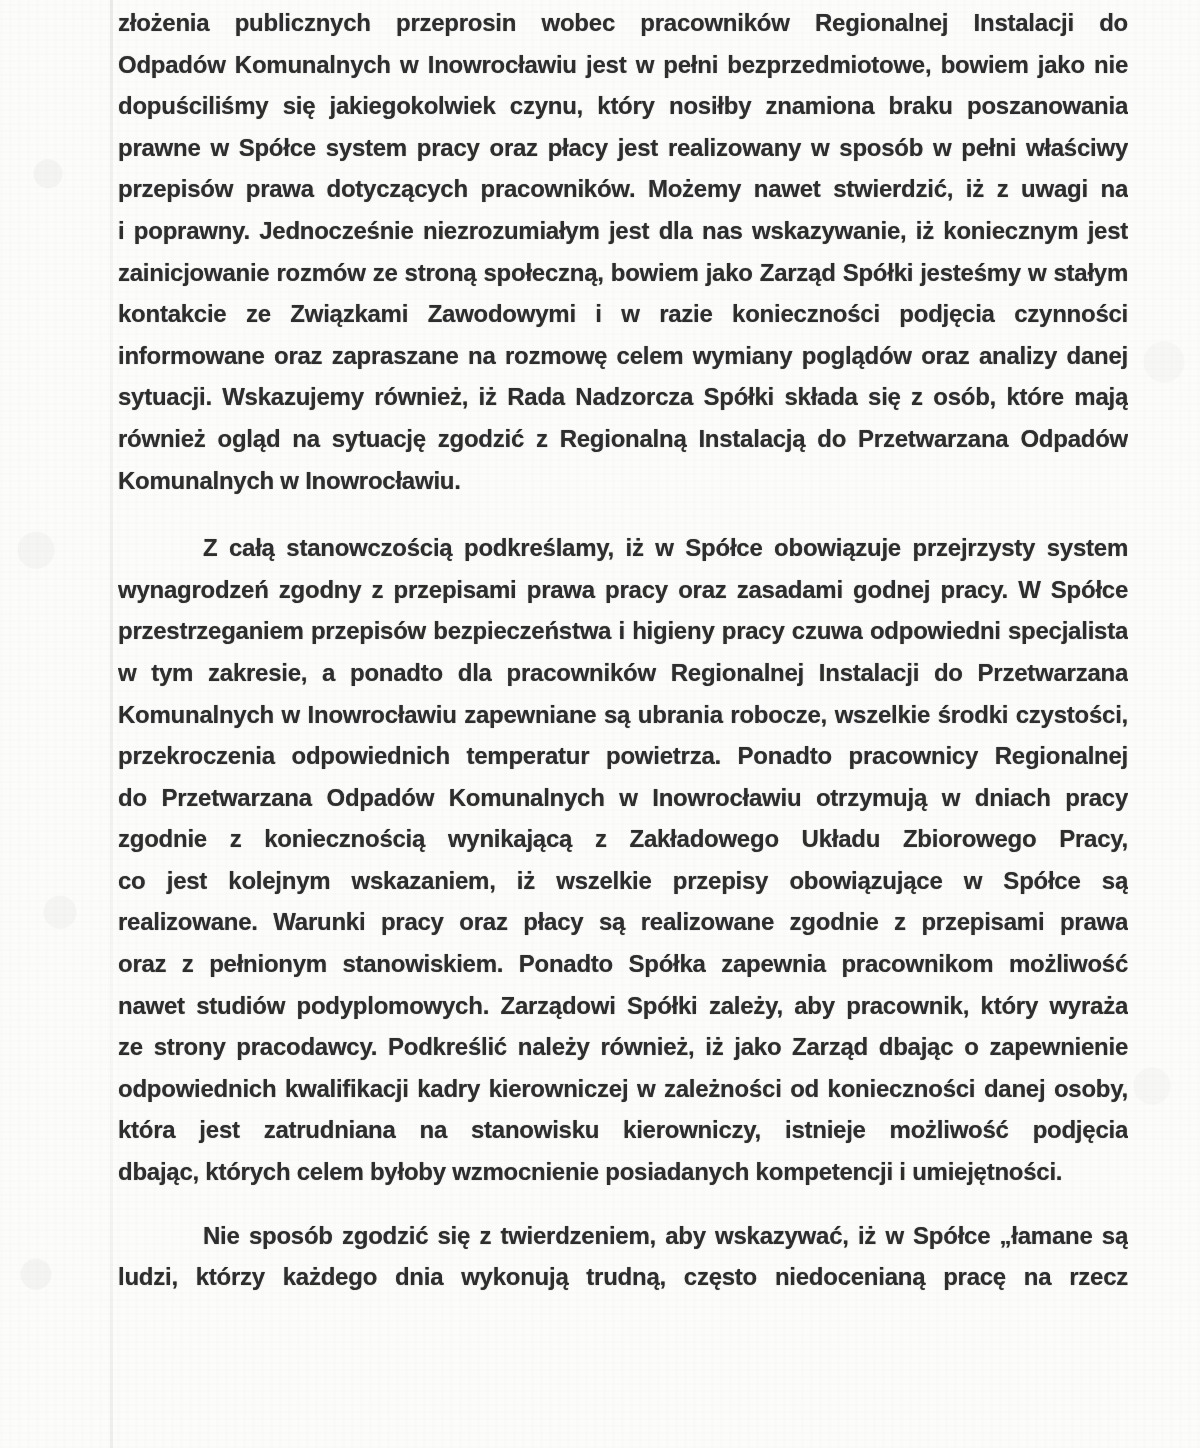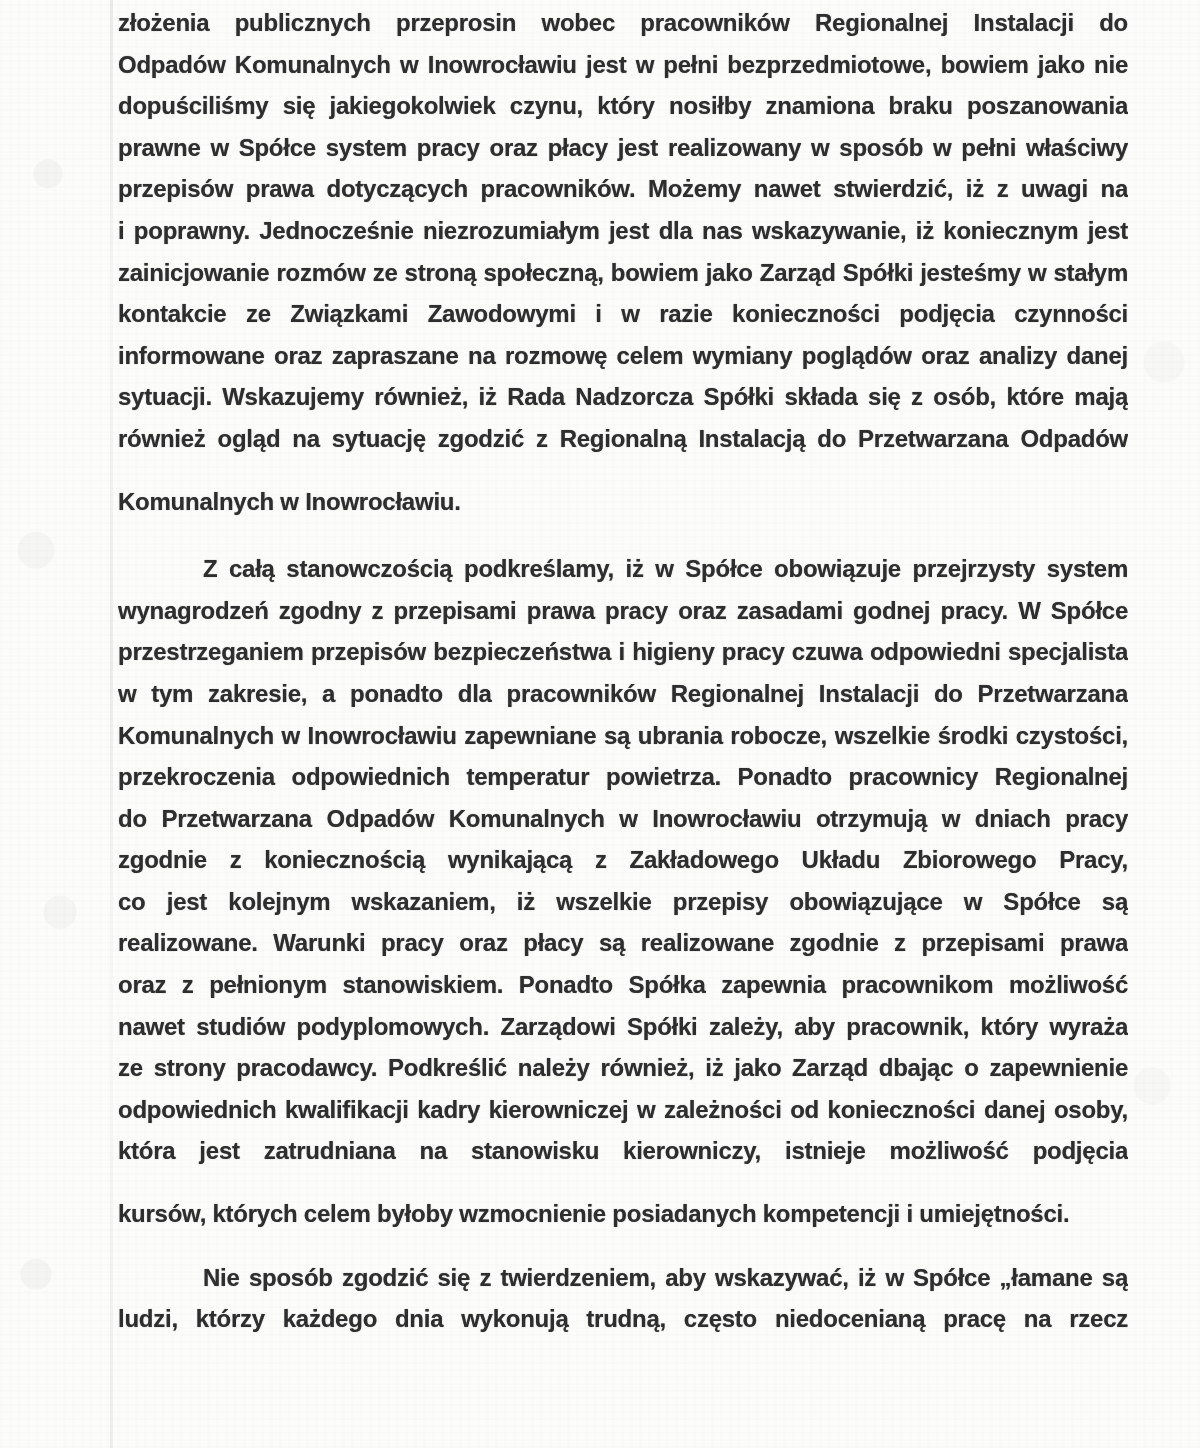--- a/index.html
+++ b/index.html
@@ -58,21 +58,21 @@
   .para + .para { margin-top: 26px; }
   .para.last-para { margin-top: 22px; }
   .line {
     height: 41.6px;
     line-height: 41.6px;
     text-align: justify;
     text-align-last: justify;
     overflow: hidden;
     font-weight: bold;
   }
-  .line.no-just { text-align-last: left; margin-top: 21px; }
+  .line.no-just { text-align-last: left; }
   .line.indent { text-indent: 85px; }
 </style>
 </head>
 <body>
 
 <div class="scan-grain"></div>
 <div class="edge-streak"></div>
 
 <div class="doc" id="doc">
     <div class="para">
@@ -98,19 +98,19 @@
       <div class="line">przekroczenia odpowiednich temperatur powietrza. Ponadto pracownicy Regionalnej Instalacji</div>
       <div class="line">do Przetwarzana Odpadów Komunalnych w Inowrocławiu otrzymują w dniach pracy mleko</div>
       <div class="line">zgodnie z koniecznością wynikającą z Zakładowego Układu Zbiorowego Pracy,</div>
       <div class="line">co jest kolejnym wskazaniem, iż wszelkie przepisy obowiązujące w Spółce są odpowiednio</div>
       <div class="line">realizowane. Warunki pracy oraz płacy są realizowane zgodnie z przepisami prawa</div>
       <div class="line">oraz z pełnionym stanowiskiem. Ponadto Spółka zapewnia pracownikom możliwość rozwoju</div>
       <div class="line">nawet studiów podyplomowych. Zarządowi Spółki zależy, aby pracownik, który wyraża chęć</div>
       <div class="line">ze strony pracodawcy. Podkreślić należy również, iż jako Zarząd dbając o zapewnienie</div>
       <div class="line">odpowiednich kwalifikacji kadry kierowniczej w zależności od konieczności danej osoby,</div>
       <div class="line">która jest zatrudniana na stanowisku kierowniczy, istnieje możliwość podjęcia dodatkowych</div>
-      <div class="line no-just">kursów, których celem byłoby wzmocnienie posiadanych kompetencji i umiejętności.</div>
+      <div class="line no-just">dbając, których celem byłoby wzmocnienie posiadanych kompetencji i umiejętności.</div>
     </div>
     <div class="para last-para">
       <div class="line indent">Nie sposób zgodzić się z twierdzeniem, aby wskazywać, iż w Spółce „łamane są prawa</div>
       <div class="line">ludzi, którzy każdego dnia wykonują trudną, często niedocenianą pracę na rzecz mieszkańców</div>
     </div>
   </div>
 
 </body></html>

